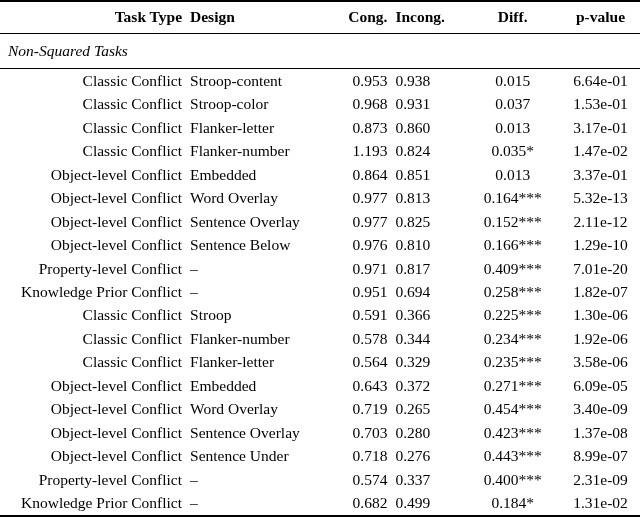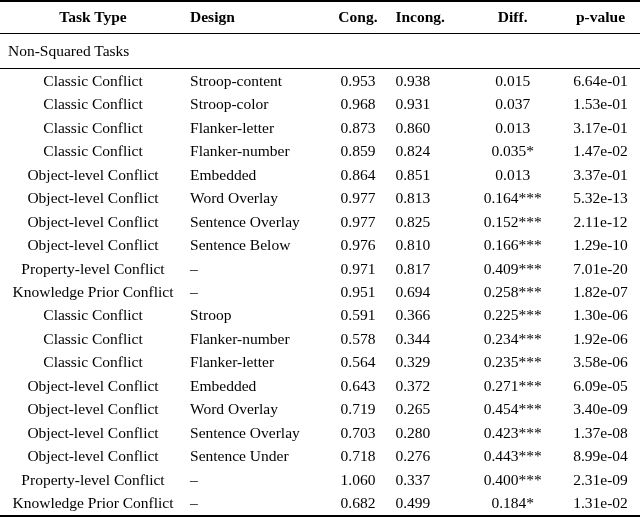--- a/index.html
+++ b/index.html
@@ -34,27 +34,28 @@
     white-space: nowrap;
     vertical-align: middle;
   }
   
   .w0 { width: 30%; }
   .w1 { width: 22%; }
   .w2 { width: 10%; }
   .w3 { width: 11%; }
   .w4 { width: 15%; }
   .w5 { width: 12%; }
-  th.w0, td.col-0 { text-align: center; padding-left: 4px; }
+  th.w0, td.col-0 { text-align: right; padding-left: 4px; }
   th.w1, td.col-1 { text-align: left; }
-  th.w2, td.col-2 { text-align: center; }
+  th.w2, td.col-2 { text-align: right; }
   th.w3, td.col-3 { text-align: left; }
   th.w4, td.col-4 { text-align: center; }
   th.w5, td.col-5 { text-align: center; }
   tr.section-row td {
+    font-style: italic;
     text-align: left;
     padding: 7px 4px 7px 8px;
     border-top: 1px solid #000;
     border-bottom: 1px solid #000;
     margin-left: 43px;
   }
 </style>
 </head>
 <body>
 
@@ -93,21 +94,21 @@
         <td class="col-0">Classic Conflict</td>
         <td class="col-1">Flanker-letter</td>
         <td class="col-2">0.873</td>
         <td class="col-3">0.860</td>
         <td class="col-4">0.013</td>
         <td class="col-5">3.17e-01</td>
       </tr>
       <tr>
         <td class="col-0">Classic Conflict</td>
         <td class="col-1">Flanker-number</td>
-        <td class="col-2">0.859</td>
+        <td class="col-2">1.193</td>
         <td class="col-3">0.824</td>
         <td class="col-4">0.035*</td>
         <td class="col-5">1.47e-02</td>
       </tr>
       <tr>
         <td class="col-0">Object-level Conflict</td>
         <td class="col-1">Embedded</td>
         <td class="col-2">0.864</td>
         <td class="col-3">0.851</td>
         <td class="col-4">0.013</td>
@@ -200,26 +201,26 @@
         <td class="col-3">0.280</td>
         <td class="col-4">0.423***</td>
         <td class="col-5">1.37e-08</td>
       </tr>
       <tr>
         <td class="col-0">Object-level Conflict</td>
         <td class="col-1">Sentence Under</td>
         <td class="col-2">0.718</td>
         <td class="col-3">0.276</td>
         <td class="col-4">0.443***</td>
-        <td class="col-5">8.99e-04</td>
+        <td class="col-5">8.99e-07</td>
       </tr>
       <tr>
         <td class="col-0">Property-level Conflict</td>
         <td class="col-1">–</td>
-        <td class="col-2">1.060</td>
+        <td class="col-2">0.574</td>
         <td class="col-3">0.337</td>
         <td class="col-4">0.400***</td>
         <td class="col-5">2.31e-09</td>
       </tr>
       <tr>
         <td class="col-0">Knowledge Prior Conflict</td>
         <td class="col-1">–</td>
         <td class="col-2">0.682</td>
         <td class="col-3">0.499</td>
         <td class="col-4">0.184*</td>

